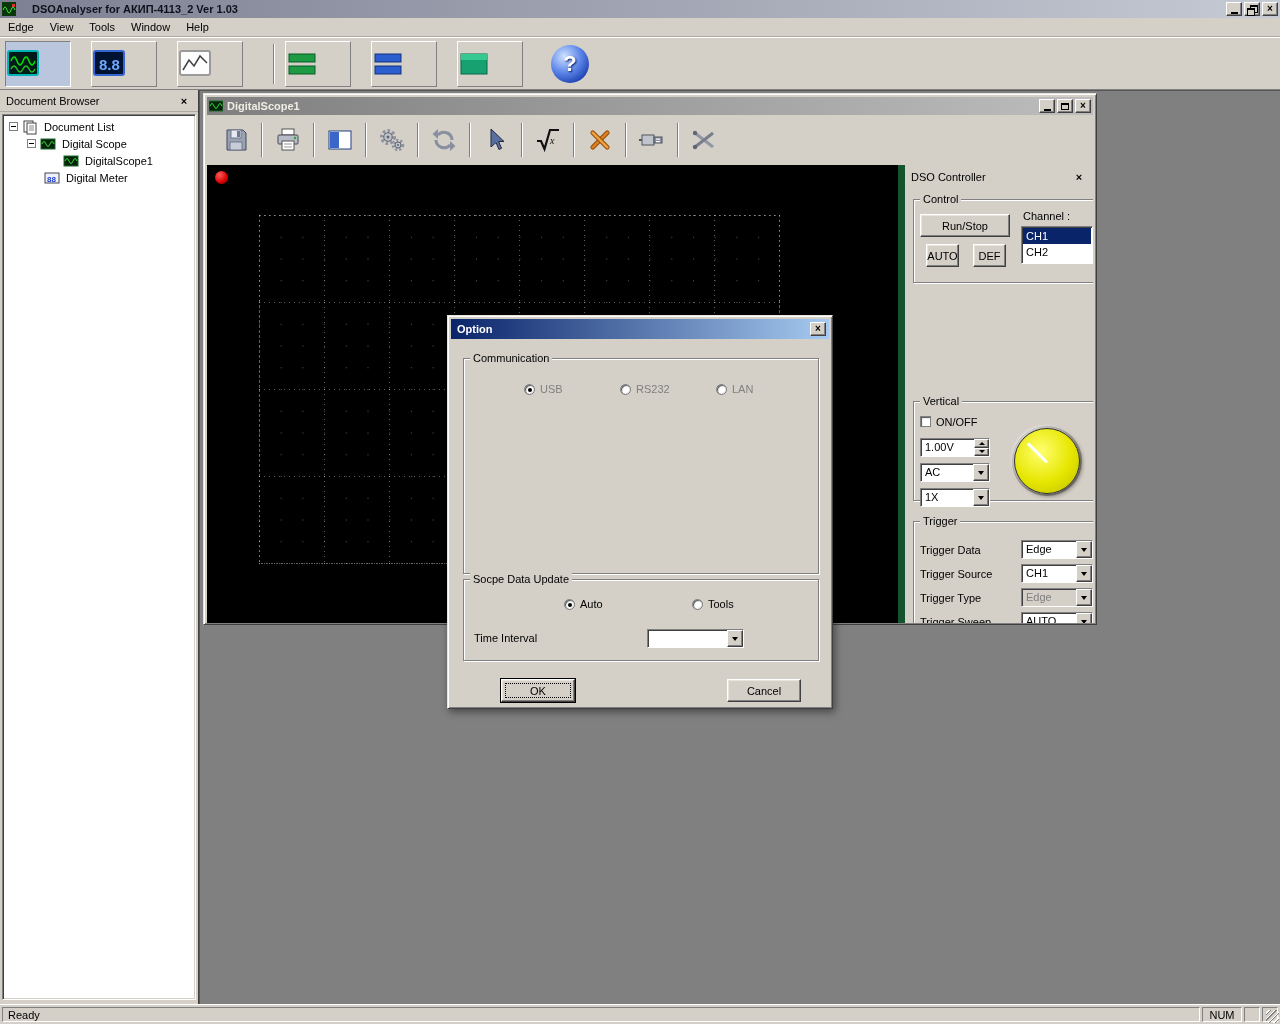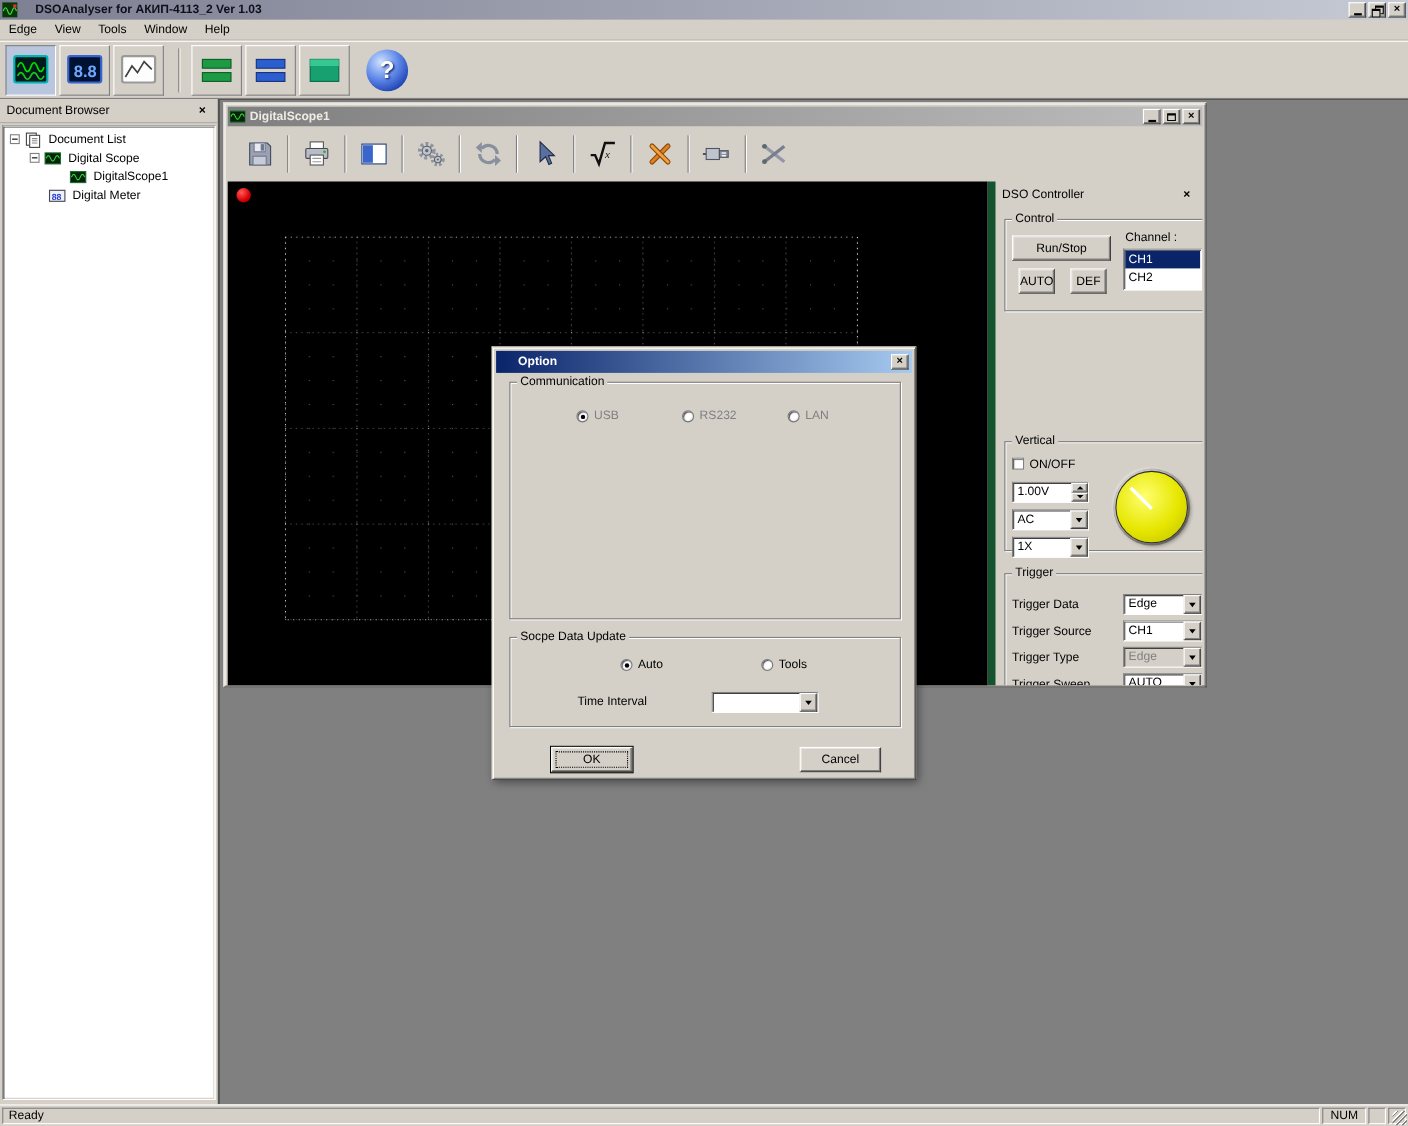--- a/index.html
+++ b/index.html
@@ -24,21 +24,21 @@
   .glyph-restore::before{content:"";position:absolute;left:3px;top:0;width:6px;height:5px;border:1px solid #000;border-top-width:2px}
   .glyph-restore::after{content:"";position:absolute;left:0;top:3px;width:6px;height:5px;border:1px solid #000;border-top-width:2px;background:#d4d0c8}
 
   
   .menubar{position:absolute;left:0;top:18px;width:1280px;height:19px;background:#d4d0c8;display:flex;align-items:center;border-bottom:1px solid #aeaaa2}
   .menu-item{padding:2px 8px;white-space:nowrap}
 
   
   .toolbar-main{position:absolute;left:0;top:37px;width:1280px;height:53px;background:#d4d0c8;
     border-top:1px solid #fff;border-bottom:1px solid #808080;display:flex;align-items:center;padding-left:5px}
-  .tbtn{width:46px;height:46px;display:flex;align-items:center;justify-content:center;margin-right:3px;background:#d4d0c8}
+  .tbtn{width:66px;height:46px;display:flex;align-items:center;justify-content:flex-start;margin-right:20px;background:#d4d0c8}
   .tbtn.raisedbtn{border:1px solid;border-color:#fff #808080 #808080 #fff}
   .tbtn.pressed{border:1px solid;border-color:#808080 #fff #fff #808080;background:#b9c6dd}
   .tsep{width:2px;height:40px;border-left:1px solid #808080;border-right:1px solid #fff;margin:0 10px}
   .help-circle{width:38px;height:38px;border-radius:50%;
     background:radial-gradient(circle at 35% 30%,#cfe2ff,#5d86e8 45%,#1236a8 85%);
     color:#fff;font-weight:bold;font-size:22px;display:flex;align-items:center;justify-content:center;
     text-shadow:1px 1px 2px #081a60}
 
   
   .left-panel{position:absolute;left:0;top:90px;width:199px;height:914px;background:#d4d0c8;border-right:1px solid #404040}
@@ -107,32 +107,32 @@
   .knob.blue .pointer{background:#9fb0ff}
   .knob.yellow{background:radial-gradient(circle at 40% 35%,#ffff70,#e6e600 55%,#bdbd00)}
   .knob.yellow .pointer{background:#fff}
 
   
   .dialog{position:absolute;left:248px;top:225px;width:386px;height:394px;background:#d4d0c8;padding:3px;z-index:60;
     border:1px solid;border-color:#e8e4dc #404040 #404040 #e8e4dc;
     box-shadow:inset 1px 1px 0 #fff,inset -1px -1px 0 #808080,2px 3px 8px rgba(0,0,0,.45)}
   .dialog-titlebar{height:20px;background:linear-gradient(90deg,#0a246a,#a6caf0);display:flex;align-items:center;
     color:#fff;font-weight:bold;padding:0 3px}
-  .dialog-titlebar .dlg-title{flex:1;margin-left:17px}
+  .dialog-titlebar .dlg-title{flex:1;margin-left:3px}
   .dialog-body{position:relative;height:368px}
   .radio{position:absolute;display:flex;align-items:center;gap:5px}
   .radio .circle{width:11px;height:11px;border-radius:50%;background:#fff;border:1px solid #777;
     box-shadow:inset 1px 1px 1px #555,inset -1px -1px 1px #eee;position:relative;flex:none}
   .radio.checked .circle::after{content:"";position:absolute;left:3px;top:3px;width:4px;height:4px;border-radius:50%;background:#000}
   .radio.disabled .rlabel{color:#808080}
 
   
   .statusbar{position:absolute;left:0;top:1004px;width:1280px;height:20px;background:#d4d0c8;border-top:1px solid #fff;
     display:flex;align-items:stretch;padding:2px;gap:2px}
-  .spanel{border:1px solid;border-color:#808080 #fff #fff #808080;display:flex;padding:0 5px;white-space:nowrap}
+  .spanel{border:1px solid;border-color:#808080 #fff #fff #808080;display:flex;align-items:center;padding:0 5px;white-space:nowrap}
   .spanel.main{flex:1}
   .spanel.num{width:40px;justify-content:center}
   .spanel.sm{width:16px}
   .grip{position:absolute;right:1px;bottom:1px;width:13px;height:13px;
     background:repeating-linear-gradient(135deg,transparent 0 2px,#fff 2px 3px,#808080 3px 4px)}
 </style>
 </head>
 <body>
 
 <div id="app">
@@ -515,21 +515,21 @@
       </div>
     </div>
 
     <div class="dialog">
       <div class="dialog-titlebar">
         <span class="dlg-title">Option</span>
         <span class="winbtn">×</span>
       </div>
       <div class="dialog-body">
 
-        <div class="grp" style="left:12px;top:8px;width:356px;height:216px;background:#d4d0c8">
+        <div class="grp" style="left:12px;top:19px;width:356px;height:216px;background:#d4d0c8">
           <span class="grp-legend">Communication</span>
           <span class="radio checked disabled" style="left:60px;top:24px">
             <span class="circle"></span>
             <span class="rlabel">USB</span>
           </span>
           <span class="radio disabled" style="left:156px;top:24px">
             <span class="circle"></span>
             <span class="rlabel">RS232</span>
           </span>
           <span class="radio disabled" style="left:252px;top:24px">
@@ -541,21 +541,21 @@
         <div class="grp" style="left:12px;top:240px;width:356px;height:82px;background:#d4d0c8">
           <span class="grp-legend">Socpe Data Update</span>
           <span class="radio checked" style="left:100px;top:18px">
             <span class="circle"></span>
             <span class="rlabel">Auto</span>
           </span>
           <span class="radio" style="left:228px;top:18px">
             <span class="circle"></span>
             <span class="rlabel">Tools</span>
           </span>
-          <span class="lbl" style="left:10px;top:52px;width:165px;text-align:center">Time Interval</span>
+          <span class="lbl" style="left:10px;top:52px;width:165px;text-align:left">Time Interval</span>
           <div class="combo" style="left:183px;top:49px;width:97px">
             <span class="val"></span>
             <span class="drop">
                 <span class="arrow-down"></span>
               </span>
           </div>
         </div>
 
         <div class="btn btn-default" style="left:50px;top:340px;width:74px;height:23px">
           <span>OK</span>

